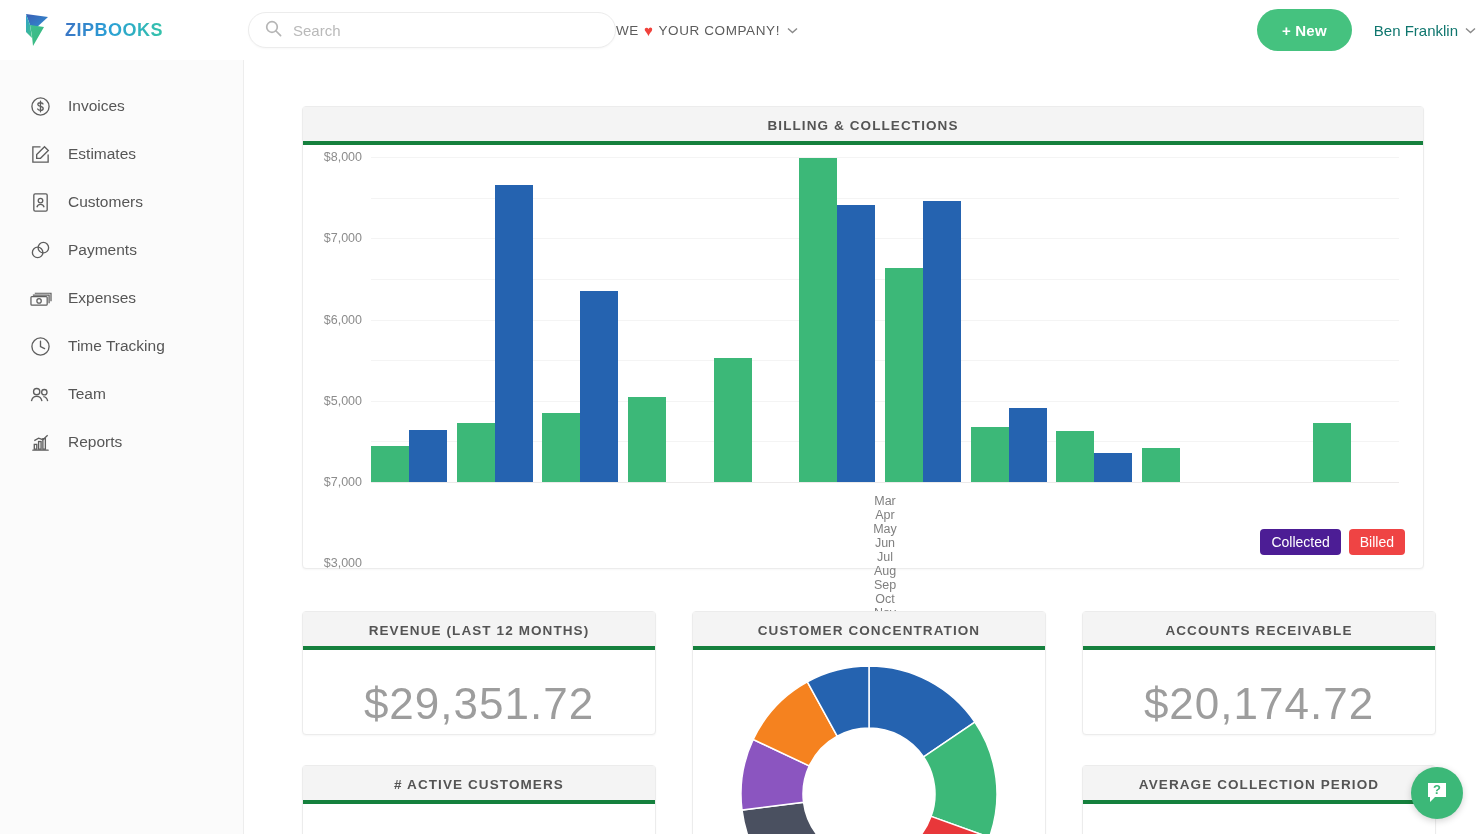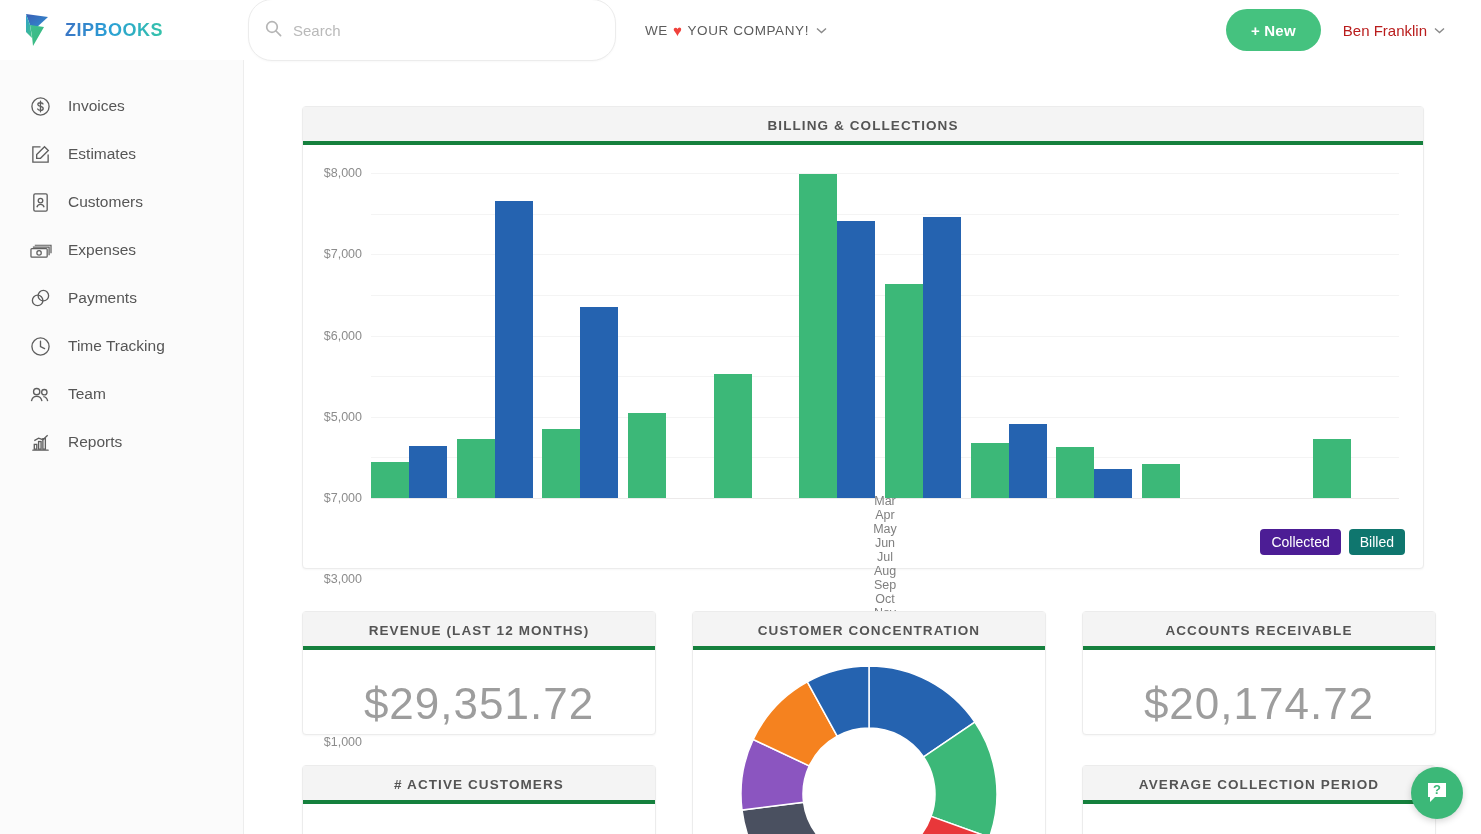--- a/index.html
+++ b/index.html
@@ -18,52 +18,52 @@
     z-index: 20;
   }
   .brand { display: flex; align-items: center; width: 244px; padding-left: 22px; }
   .brand-mark { width: 34px; height: 36px; margin-right: 9px; flex: none; }
   .brand-text {
     font-size: 18px; font-weight: bold; letter-spacing: .5px;
     background: linear-gradient(100deg,#3b73c4 0%, #2a9fd6 45%, #35c4a8 100%);
     -webkit-background-clip: text; background-clip: text; color: transparent;
   }
   .searchwrap {
-    width: 368px; height: 62px; margin-left: 4px;
+    width: 368px; height: 36px; margin-left: 4px;
     border: 1px solid #ececec; border-radius: 24px;
     display: flex; align-items: center; padding: 0 16px;
     box-shadow: 0 1px 2px rgba(0,0,0,.03);
     background: #fff;
   }
   .searchwrap svg { flex: none; margin-right: 11px; }
   .search-input {
     border: none; outline: none; font-size: 15px; color: #444;
     width: 100%; background: transparent; font-family: "Liberation Sans", sans-serif;
   }
   .search-input::placeholder { color: #b9b9b9; }
 
   .company {
-    margin-left: 29px; display: flex; align-items: center;
+    display: flex; align-items: center;
     font-size: 13.5px; letter-spacing: .6px; color: #5c5c5c; cursor: pointer;
     white-space: nowrap;
   }
   .company .heart { color: #f0423c; font-size: 15px; margin: 0 5px; line-height: 1; }
   .caret { display:inline-block; margin-left: 7px; color:#8a8a8a; font-size: 12px; }
 
   .topright {
-    position: absolute; right: 36px; top: 0; height: 60px;
+    position: absolute; right: 5px; top: 0; height: 60px;
     display: flex; align-items: center; justify-content: flex-end;
   }
   .btn-new {
     background: #45c27f; color: #fff; border: none; border-radius: 22px;
     height: 42px; padding: 0 25px; font-size: 15px; font-weight: bold;
     cursor: pointer; letter-spacing: .2px; font-family: "Liberation Sans", sans-serif;
   }
   .userchip {
-    margin-left: 22px; font-size: 15px; color: #b91c1c; cursor: pointer;
+    margin-left: 22px; font-size: 15px; color: #0f766e; cursor: pointer;
     display: flex; align-items: center; white-space: nowrap;
   }
 
   
   .sidebar {
     position: absolute; top: 60px; left: 0; width: 244px; height: 774px;
     background: #fbfbfb; border-right: 1px solid #ededed; padding-top: 22px;
   }
   .nav-item {
     display: flex; align-items: center; height: 48px; padding-left: 27px;
@@ -84,21 +84,21 @@
   .card-head {
     background: #f4f4f4; border-bottom: 4px solid #15803d;
     text-align: center; font-size: 13.5px; font-weight: bold;
     letter-spacing: 1.1px; color: #545454; line-height: 38px; height: 38px;
   }
 
   
   .billing { position: absolute; left: 58px; top: 46px; width: 1122px; height: 463px; }
   .chartbody { position: relative; height: 424px; }
 
-  .plot { position: absolute; left: 68px; top: 28px; width: 1028px; height: 325px; }
+  .plot { position: absolute; left: 68px; top: 12px; width: 1028px; height: 325px; }
   .gridline { position: absolute; left: 0; width: 100%; height: 1px; background: #f4f4f4; }
   .gridline.base { background: #eceaea; }
   .ytick {
     position: absolute; right: 100%; margin-right: 9px; transform: translateY(-50%);
     font-size: 12.5px; color: #8c8c8c; white-space: nowrap;
   }
   .groups { position: absolute; left: 0; bottom: 0; width: 100%; height: 100%; display: flex; }
   .group { flex: 1 1 0; position: relative; display: flex; align-items: flex-end; justify-content: flex-start; gap: 0; }
   .bar { width: 38px; }
   .bar.collected { background: #3cb878; }
@@ -107,21 +107,21 @@
   .xticks { position: absolute; left: 68px; top: 349px; width: 1028px; display: flex; flex-direction: column; }
   .xticks > div { flex: 1 1 0; text-align: center; font-size: 12.5px; color: #7f7f7f; }
 
   .legend {
     position: absolute; right: 18px; bottom: 14px; display: flex; gap: 8px;
   }
   .legend span {
     color: #fff; font-size: 14px; border-radius: 4px; padding: 5px 11px; cursor: pointer;
   }
   .legend .lg-collected { background: #4c1d95; margin-left: 44px; }
-  .legend .lg-billed { background: #0f766e; }
+  .legend .lg-billed { background: #ef4444; }
   .kpi-value {
     text-align: center; font-size: 44px; color: #9d9d9d; font-weight: 300;
     letter-spacing: 1px; line-height: 1; padding-top: 32px;
   }
 
   .c-rev  { position: absolute; left: 58px;  top: 551px; width: 354px; height: 124px; }
   .c-act  { position: absolute; left: 58px;  top: 705px; width: 354px; height: 124px; }
   .c-conc { position: absolute; left: 448px; top: 551px; width: 354px; height: 290px; }
   .c-ar   { position: absolute; left: 838px; top: 551px; width: 354px; height: 124px; }
   .c-acp  { position: absolute; left: 838px; top: 705px; width: 354px; height: 124px; }
@@ -227,37 +227,37 @@
         <rect x="4" y="2" width="14" height="18" rx="1.4"></rect>
         <circle cx="11" cy="9" r="2.4"></circle>
           <path d="M7.2 16c.7-2 2.1-3 3.8-3s3.1 1 3.8 3"></path>
       </svg>
     </span>
     <span>Customers</span>
   </div>
 
   <div class="nav-item">
     <span class="nav-icon">
+      <svg width="21" height="21" viewBox="0 0 22 22" fill="none" stroke="#5e5e5e" stroke-width="1.4">
+        <circle cx="8" cy="13" r="5.5"></circle>
+          <circle cx="14" cy="8" r="5.5"></circle>
+      </svg>
+    </span>
+    <span>Payments</span>
+  </div>
+
+  <div class="nav-item">
+    <span class="nav-icon">
       <svg width="23" height="21" viewBox="0 0 24 22" fill="none" stroke="#5e5e5e" stroke-width="1.3">
         <rect x="2" y="9" width="17" height="9" rx="1"></rect>
         <path d="M4 7.5h17v8.5M6 5.5h17V14"></path>
         <circle cx="10.5" cy="13.5" r="2.3"></circle>
       </svg>
     </span>
     <span>Expenses</span>
-  </div>
-
-  <div class="nav-item">
-    <span class="nav-icon">
-      <svg width="21" height="21" viewBox="0 0 22 22" fill="none" stroke="#5e5e5e" stroke-width="1.4">
-        <circle cx="8" cy="13" r="5.5"></circle>
-          <circle cx="14" cy="8" r="5.5"></circle>
-      </svg>
-    </span>
-    <span>Payments</span>
   </div>
 
   <div class="nav-item">
     <span class="nav-icon">
       <svg width="21" height="21" viewBox="0 0 22 22" fill="none" stroke="#5e5e5e" stroke-width="1.4">
         <circle cx="11" cy="11" r="9"></circle>
           <polyline points="11,5.5 11,11 15.3,13.2" stroke-linecap="round"></polyline>
       </svg>
     </span>
     <span>Time Tracking</span>

